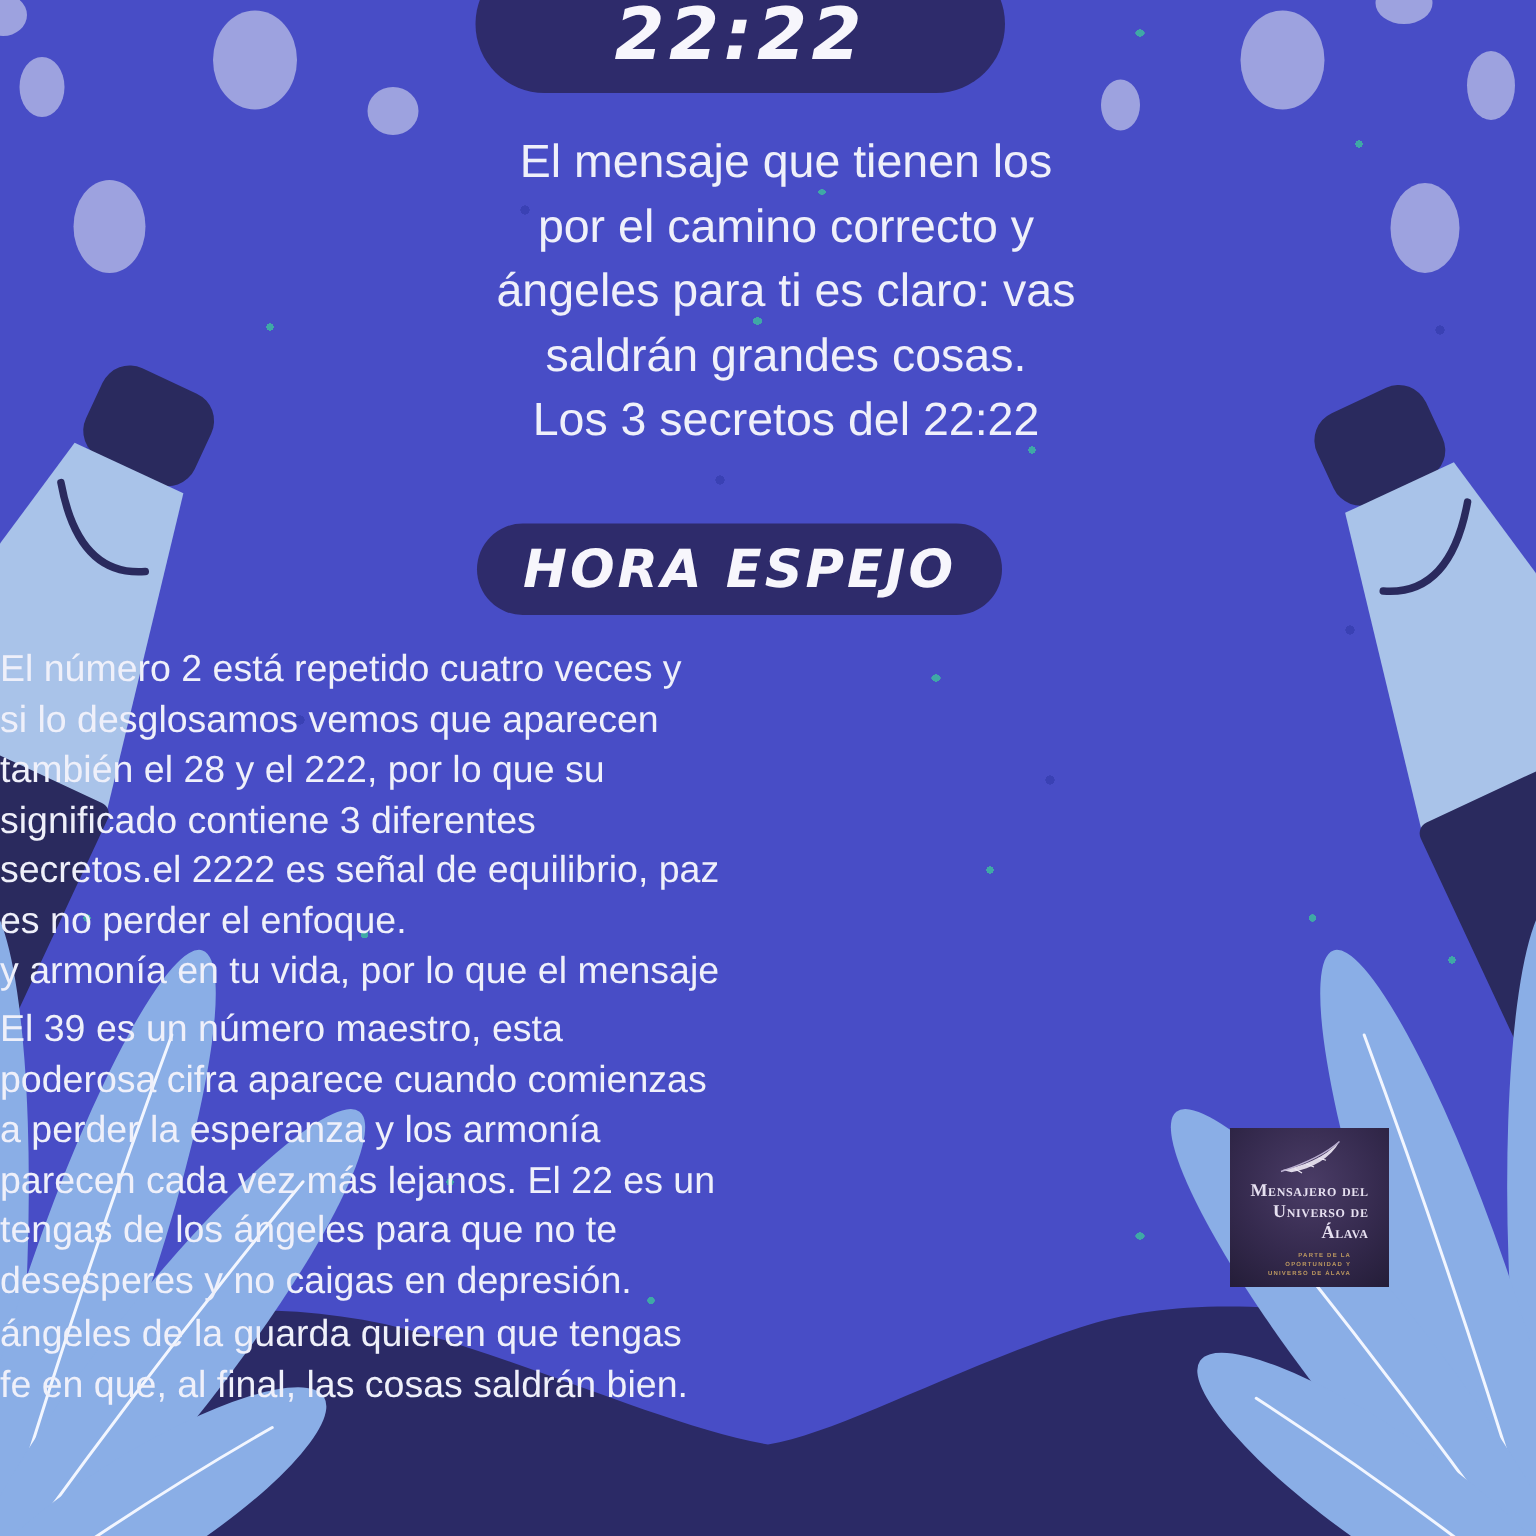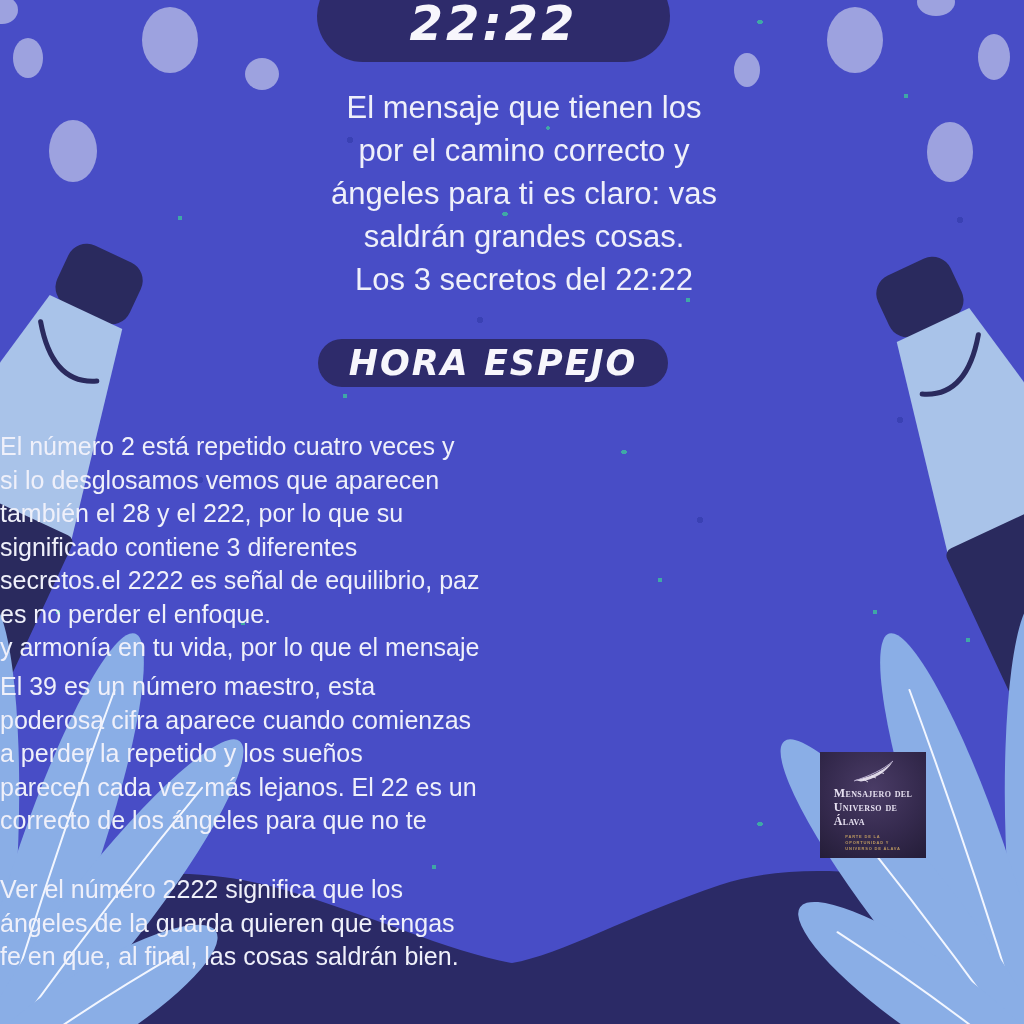--- a/index.html
+++ b/index.html
@@ -53,29 +53,29 @@
   .bottle-dark{fill:var(--bottle-dark);}
   .bottle-light{fill:var(--bottle-light);}
   .bottle-line{fill:none;stroke:var(--bottle-dark);stroke-width:5;stroke-linecap:round;}
   .wave{fill:var(--wave);}
   .leaf{fill:var(--leaf);}
   .rib{fill:none;stroke:var(--leaf-rib);stroke-width:2;stroke-linecap:round;}
   .textlayer{position:absolute;inset:0;z-index:3;color:var(--text);}
   .pill{position:absolute;background:var(--badge);display:flex;align-items:center;justify-content:center;
         font-family:"DejaVu Sans",sans-serif;font-weight:bold;font-style:italic;color:#f7f6fc;}
   .pill-top{left:317px;top:-30px;width:353px;height:92px;border-radius:46px;font-size:48px;letter-spacing:3px;padding-top:14px;box-sizing:border-box;}
-  .pill-section{left:318px;top:339px;width:350px;height:48px;border-radius:31px;font-size:35px;letter-spacing:2px;}
+  .pill-section{left:318px;top:349px;width:350px;height:61px;border-radius:31px;font-size:35px;letter-spacing:2px;}
   .intro{position:absolute;left:0;width:1024px;top:86px;text-align:center;font-size:31px;line-height:43px;font-weight:500;margin-left:12px;}
   .para{position:absolute;left:0;width:1024px;text-align:left;font-size:25px;line-height:33.5px;font-weight:500;}
   .para-1{top:430px;}
   .para-2{top:670px;}
   .para-3{top:873px;}
   .logo{position:absolute;left:820px;top:752px;width:106px;height:106px;z-index:4;
         background:radial-gradient(circle at 50% 35%, #4a3c66 0%, var(--logo-bg) 55%, #241d38 100%);
-        display:flex;flex-direction:column;align-items:center;justify-content:center;text-align:left;}
+        display:flex;flex-direction:column;align-items:center;justify-content:center;text-align:right;}
   .feather{width:48px;height:26px;margin-bottom:2px;}
   .logo-name{font-family:"Liberation Serif",serif;font-variant:small-caps;font-weight:bold;
              font-size:12px;line-height:14px;letter-spacing:.4px;color:var(--logo-text);}
   .logo-tagline{margin-top:6px;font-size:4px;line-height:6px;letter-spacing:.8px;text-transform:uppercase;
                 color:var(--logo-gold);font-weight:bold;}
 </style>
 </head>
 <body>
 
 <div class="canvas">
@@ -182,26 +182,26 @@
         <div>si lo desglosamos vemos que aparecen</div>
         <div>también el 28 y el 222, por lo que su</div>
         <div>significado contiene 3 diferentes</div>
         <div>secretos.el 2222 es señal de equilibrio, paz</div>
         <div>es no perder el enfoque.</div>
         <div>y armonía en tu vida, por lo que el mensaje</div>
       </div>
     <div class="para para-2">
         <div>El 39 es un número maestro, esta</div>
         <div>poderosa cifra aparece cuando comienzas</div>
-        <div>a perder la repetido y los sueños</div>
+        <div>a perder la esperanza y los armonía</div>
         <div>parecen cada vez más lejanos. El 22 es un</div>
-        <div>correcto de los ángeles para que no te</div>
+        <div>tengas de los ángeles para que no te</div>
+        <div>desesperes y no caigas en depresión.</div>
       </div>
     <div class="para para-3">
-        <div>Ver el número 2222 significa que los</div>
         <div>ángeles de la guarda quieren que tengas</div>
         <div>fe en que, al final, las cosas saldrán bien.</div>
       </div>
   </div>
 
   <div class="logo">
     <svg class="feather" viewBox="0 0 48 26">
       <path d="M6,22 C18,20 34,14 44,3 C38,14 26,21 12,23.5 Z" fill="#efeaf6" opacity="0.9"></path>
       <path d="M5,23 C20,18 34,12 44,3" fill="none" stroke="#b9aed0" stroke-width="1"></path>
       <path d="M14,21 L19,24 M22,18 L27,20 M30,14 L35,15.5" stroke="#efeaf6" stroke-width="0.8"></path>

